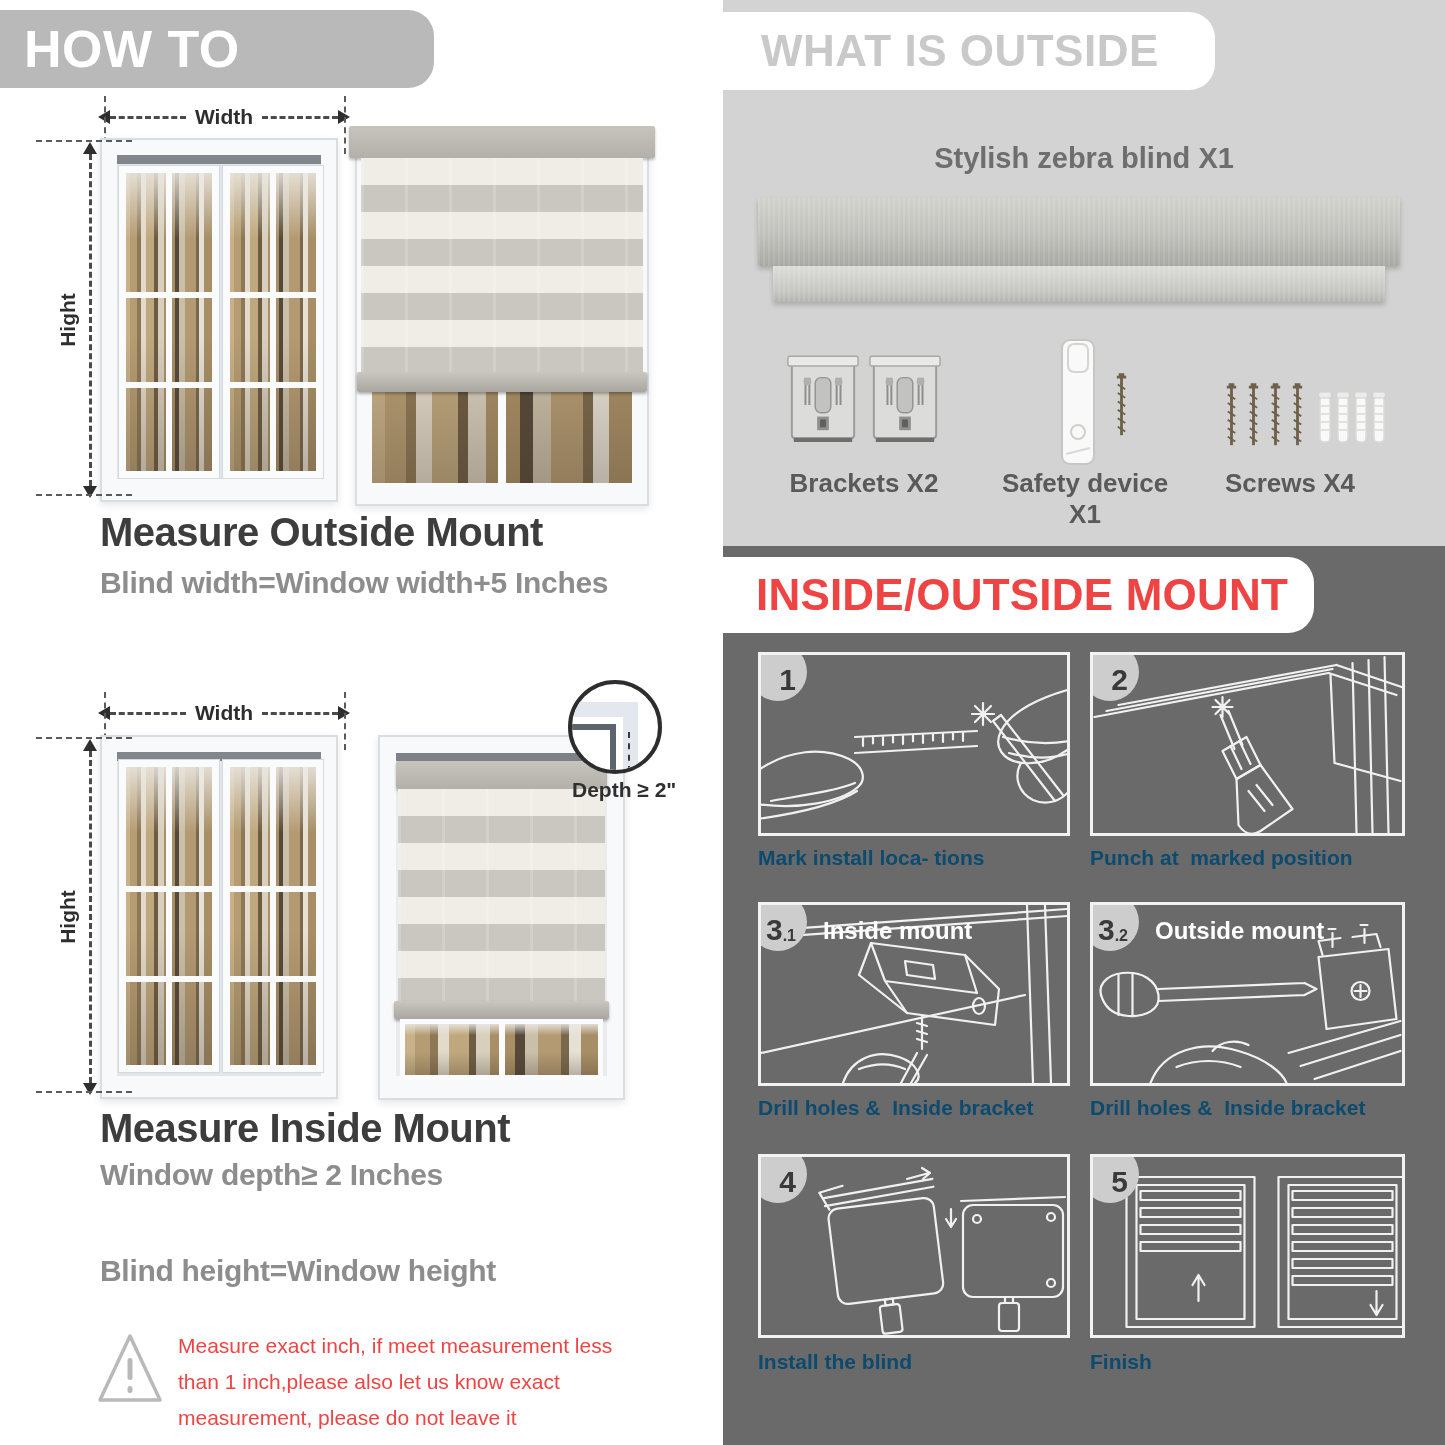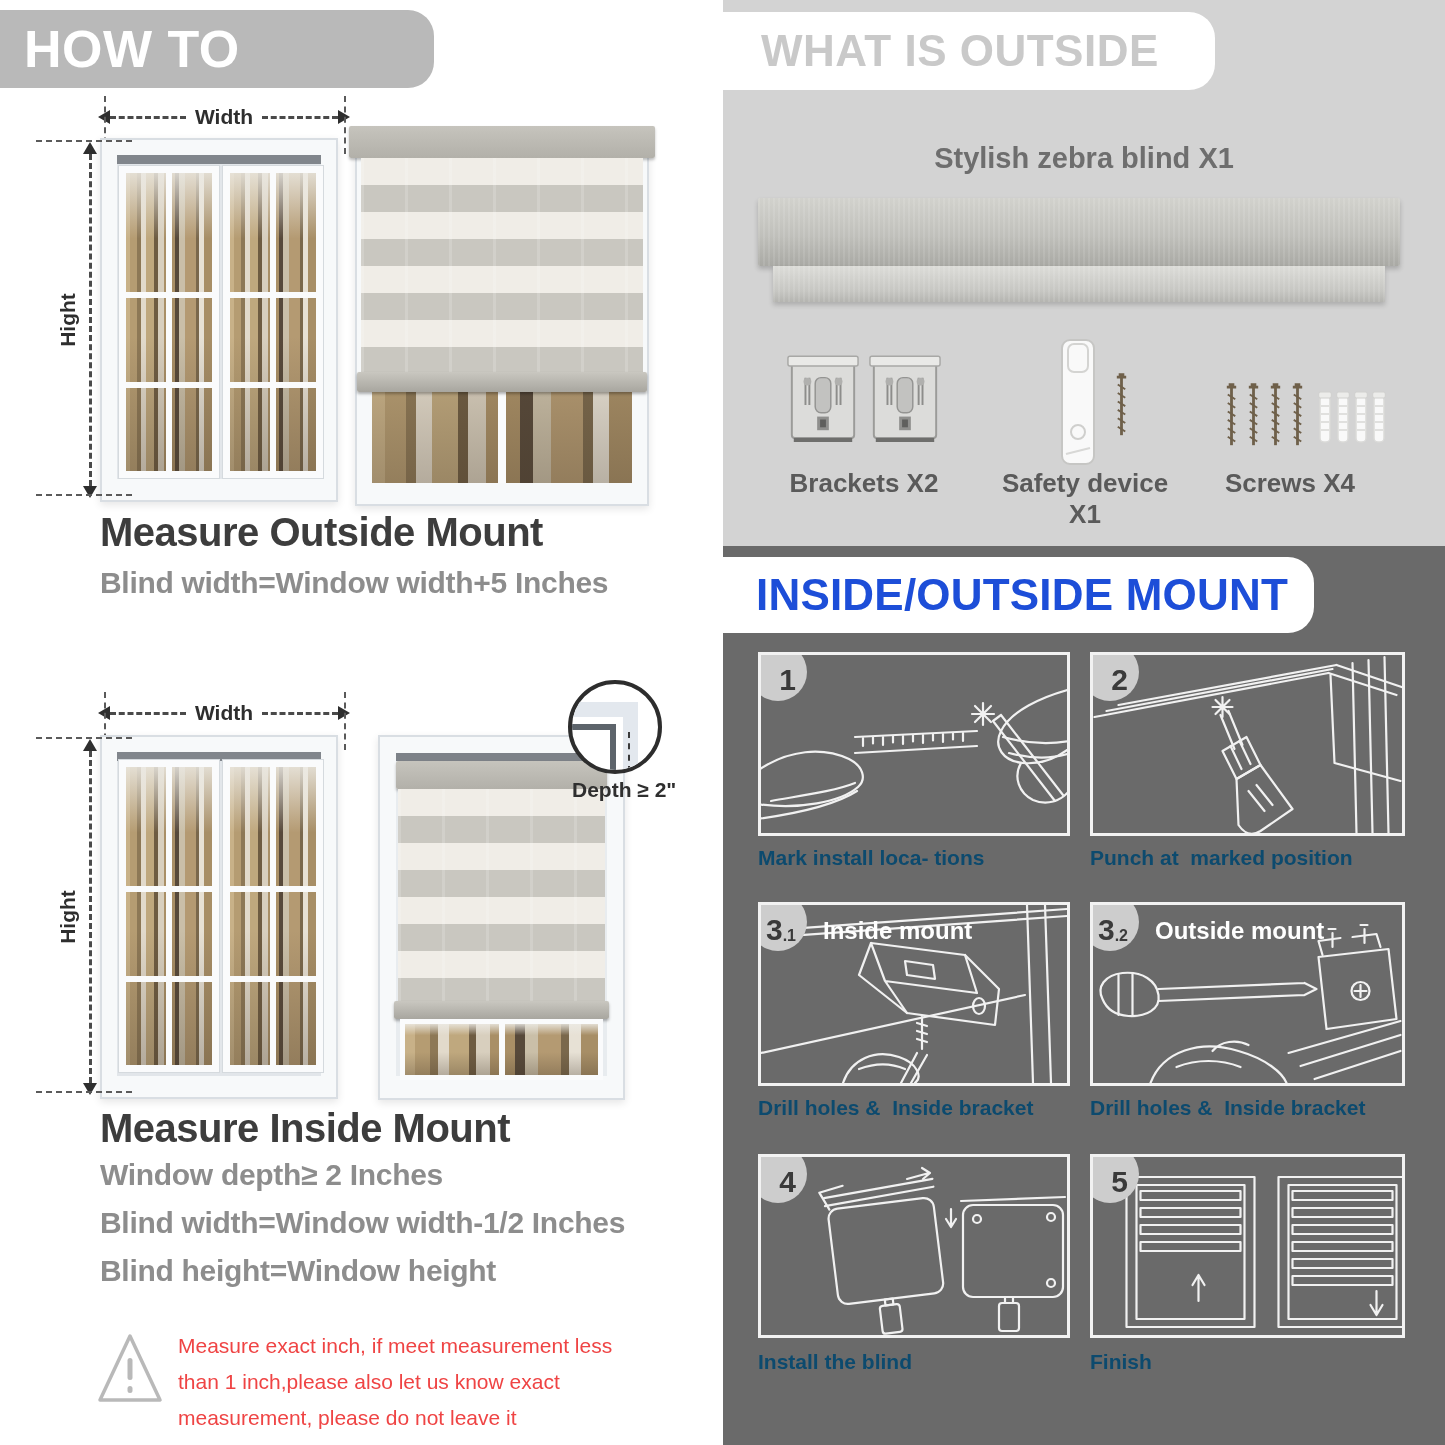--- a/index.html
+++ b/index.html
@@ -10,21 +10,21 @@
   
   .bar-left{position:absolute;left:0;top:10px;width:434px;height:78px;background:#b9b9b9;
     border-radius:0 26px 26px 0;color:#fff;font-weight:bold;font-size:52px;line-height:78px;
     padding-left:24px;box-sizing:border-box;letter-spacing:0.5px;}
   .panel-light{position:absolute;left:723px;top:0;width:722px;height:546px;background:#d3d3d3;}
   .panel-dark{position:absolute;left:723px;top:546px;width:722px;height:899px;background:#6a6a6a;}
   .bar-included{position:absolute;left:723px;top:12px;width:492px;height:78px;background:#ffffff;
     border-radius:0 26px 26px 0;color:#c9c9c9;font-weight:bold;font-size:44px;line-height:78px;
     padding-left:38px;box-sizing:border-box;letter-spacing:0.5px;}
   .bar-mount{position:absolute;left:718px;top:557px;width:596px;height:76px;background:#ffffff;
-    border-radius:0 26px 26px 0;color:#1d4ed8;font-weight:bold;font-size:44px;line-height:76px;
+    border-radius:0 26px 26px 0;color:#ef4444;font-weight:bold;font-size:44px;line-height:76px;
     padding-left:38px;box-sizing:border-box;letter-spacing:0.2px;}
 
   
   .dimw{position:absolute;display:flex;align-items:center;height:22px;}
   .dash{flex:1;border-top:3px dashed #4a4a4a;height:0;}
   .ah{width:0;height:0;border:7px solid transparent;}
   .ah.l{border-right:12px solid #2e2e2e;border-left:none;}
   .ah.r{border-left:12px solid #2e2e2e;border-right:none;}
   .dimlabel{font-weight:bold;font-size:21px;color:#2e2e2e;padding:0 9px;}
   .dimv{position:absolute;display:flex;flex-direction:column;align-items:center;width:16px;}
@@ -213,21 +213,20 @@
 
   <div class="mag">
     <div class="mag-l1"></div>
     <div class="mag-l2"></div>
     <div class="mag-dash"></div>
   </div>
   <div class="depth-label">Depth ≥ 2"</div>
 
   <div class="t-title" style="left:100px;top:1106px;">Measure Inside Mount</div>
   <div class="t-line" style="left:100px;top:1158px;">Window depth≥ 2 Inches</div>
-  <div class="t-line" style="left:100px;top:1206px;">Blind width=Window width-1/2 Inches</div>
   <div class="t-line" style="left:100px;top:1254px;">Blind height=Window height</div>
 
   <svg class="abs" style="left:96px;top:1330px;" width="68" height="76" viewBox="0 0 68 76">
     <path d="M34 6 L64 70 L4 70 Z" fill="none" stroke="#b9b9b9" stroke-width="3.5" stroke-linejoin="round"></path>
     <rect x="31.5" y="28" width="5" height="22" rx="2.5" fill="#b9b9b9"></rect>
     <rect x="31.5" y="56" width="5" height="7" rx="2.5" fill="#b9b9b9"></rect>
   </svg>
   <div class="warn-text" style="left:178px;top:1328px;width:480px;">Measure exact inch, if meet measurement less than 1 inch,please also let us know exact measurement, please do not leave it</div>
 
   <div class="bar-included">WHAT IS OUTSIDE</div>

